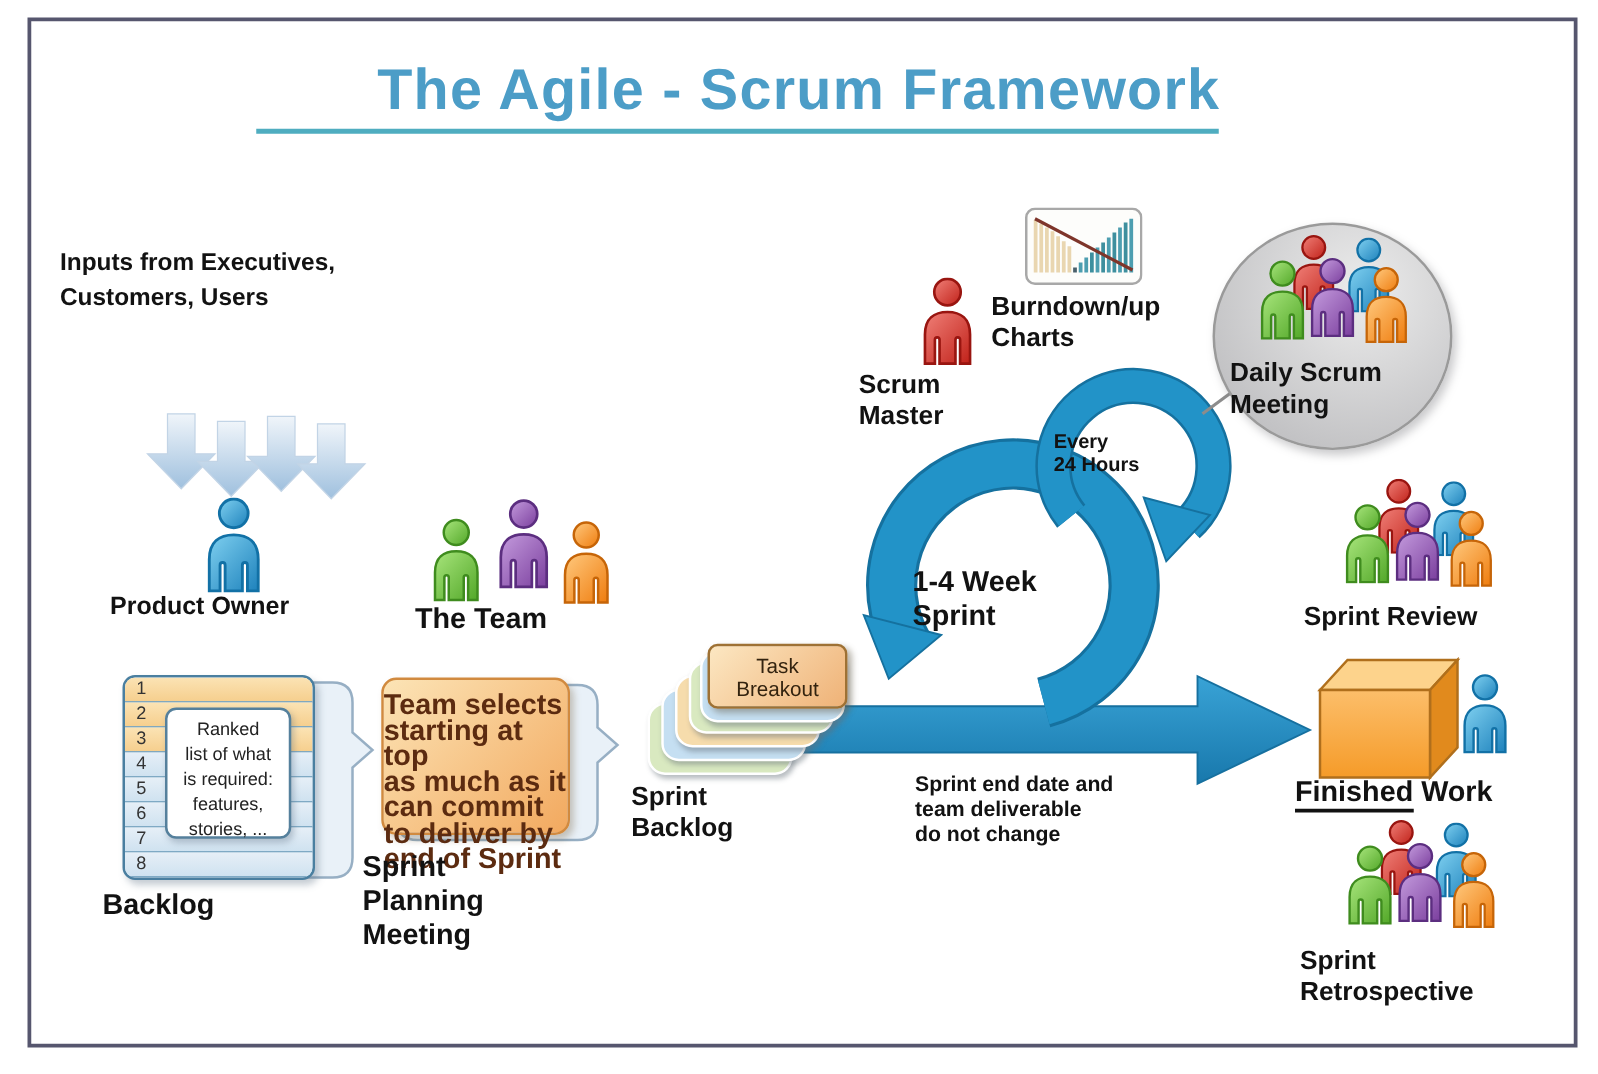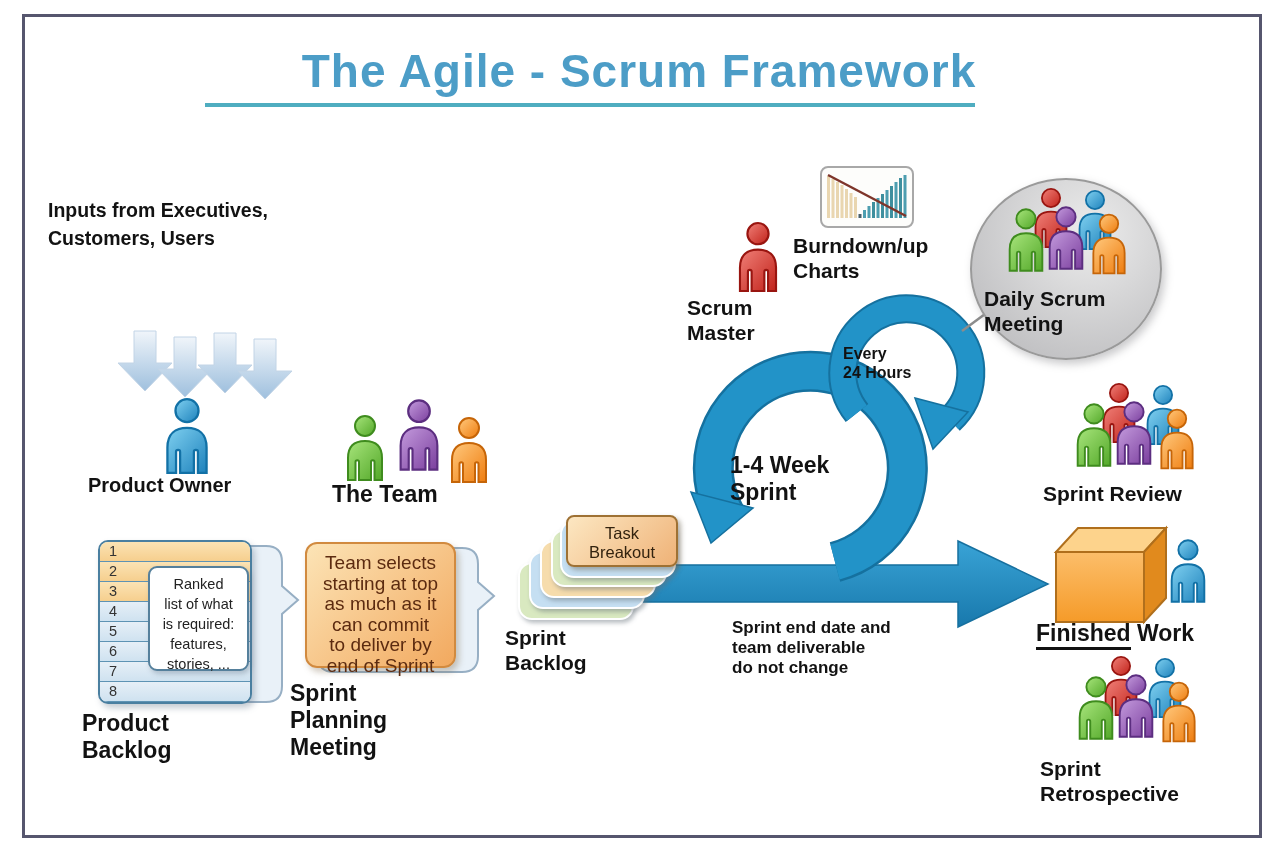--- a/index.html
+++ b/index.html
@@ -22,26 +22,26 @@
 
   
   #pb-card{left:98px;top:540px;width:150px;height:160px;border:2.5px solid #4a7fa0;border-radius:10px;
            overflow:hidden;background:#edf4fa;box-shadow:3px 4px 6px rgba(90,110,130,.35);}
   .pb-row{position:relative;height:20px;box-sizing:border-box;border-bottom:1.5px solid #5e93b4;
           font-size:14.5px;color:#333;padding-left:9px;line-height:19px;}
   .pb-row.orange{background:linear-gradient(#fbe3b4,#f6cf8e);}
   .pb-row.blue{background:linear-gradient(#e6eff7,#cfe2f0);}
   #pb-note{left:132px;top:566px;width:101px;height:105px;background:#ffffff;border:2px solid #55809c;
            border-radius:9px;font-size:14.5px;line-height:20px;text-align:center;color:#222;
-           padding-top:6px;box-sizing:border-box;box-shadow:2px 3px 5px rgba(90,110,130,.35);margin-left:16px;}
+           padding-top:6px;box-sizing:border-box;box-shadow:2px 3px 5px rgba(90,110,130,.35);}
 
   
   #sp-box{left:305px;top:542px;width:151px;height:126px;border:2px solid #d18a3f;border-radius:12px;
           background:linear-gradient(135deg,#fce4b6,#f2a95f);box-shadow:3px 4px 6px rgba(120,100,70,.35);
-          font-size:19px;line-height:20.5px;text-align:center;color:#5c2b10;padding-top:9px;box-sizing:border-box;}
+          font-size:23px;line-height:20.5px;text-align:left;color:#5c2b10;padding-top:9px;box-sizing:border-box;font-weight:bold;}
 
   
   .stack-card{position:absolute;width:112px;height:54px;border-radius:14px;border:2px solid #ffffff;
               box-shadow:2px 3px 4px rgba(100,110,120,.45);}
   #task-card{left:566px;top:515px;width:112px;height:52px;border:2px solid #9e7134;border-radius:8px;
              background:linear-gradient(135deg,#fce7c2,#efb277);font-size:16.5px;line-height:19px;
              font-weight:normal;text-align:center;color:#33230f;padding-top:7px;box-sizing:border-box;
              box-shadow:3px 3px 5px rgba(100,90,70,.45);}
 
   
@@ -290,21 +290,20 @@
   </svg>
   <svg class="person p-blue z5" style="left:1164px;top:538px" width="48" height="66" viewBox="0 0 100 132">
       <use href="#personShape"></use>
     </svg>
 
   <div class="lbl z6" style="left:88px;top:474px;width:200px;font-size:20px">Product Owner</div>
 
   <div class="lbl z6" style="left:332px;top:481px;width:160px;font-size:23px">The Team</div>
 
   <div class="lbl z6" style="left:82px;top:710px;width:180px;font-size:23px">
-    <div>Product</div>
     <div>Backlog</div>
   </div>
 
   <div class="lbl z6" style="left:290px;top:680px;width:180px;font-size:23px">
     <div>Sprint</div>
     <div>Planning</div>
     <div>Meeting</div>
   </div>
 
   <div class="lbl z6" style="left:505px;top:626px;width:160px;font-size:21px">

